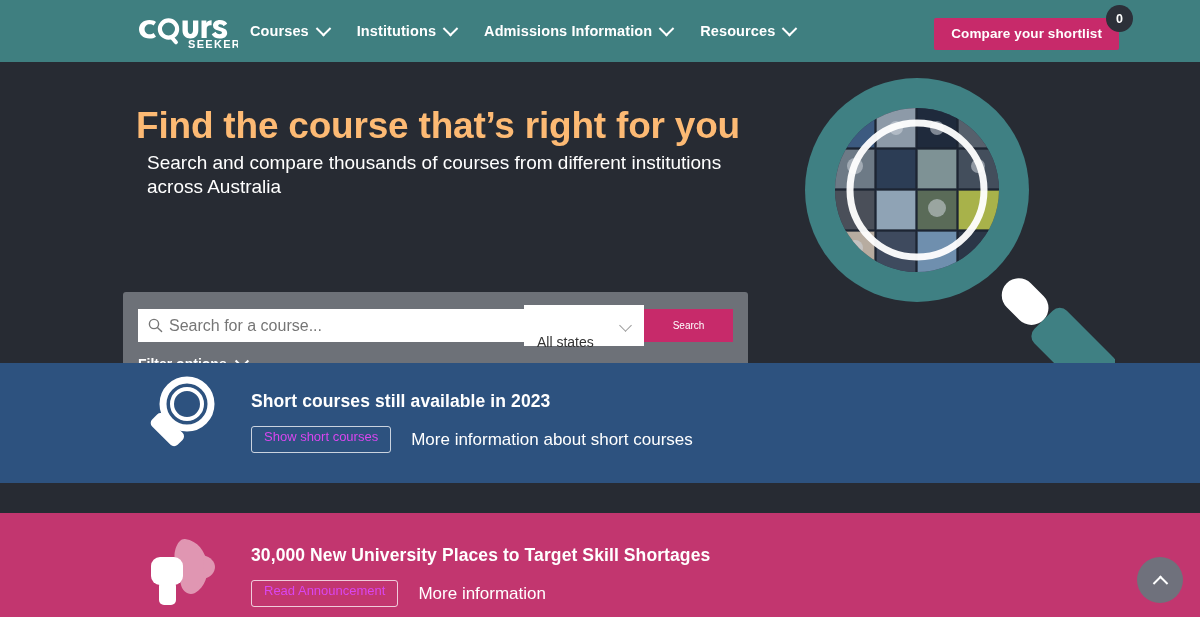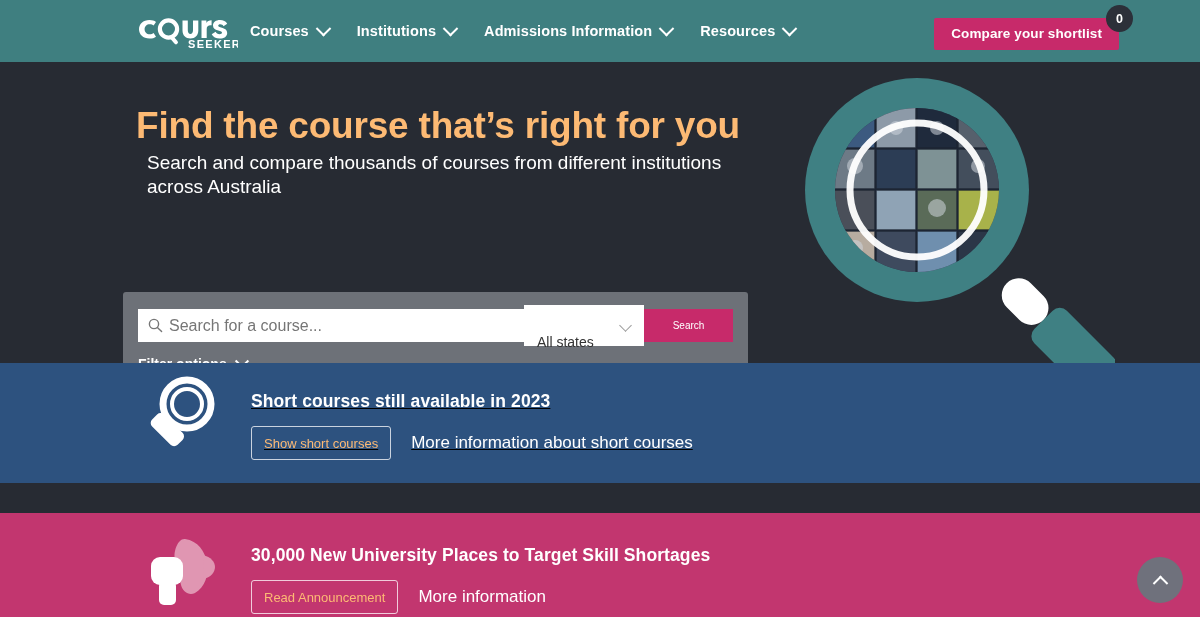--- a/index.html
+++ b/index.html
@@ -200,24 +200,24 @@
     letter-spacing: 0.1px; white-space: nowrap;
   }
   .banner-actions {
     display: flex; align-items: center; gap: 20px;
     margin-top: 14px;
   }
   .ghost-btn {
     background: transparent;
     border: 1px solid rgba(255,255,255,0.75);
     border-radius: 3px;
-    color: #fdba74;
+    color: #d946ef;
     font-family: "Liberation Sans", sans-serif;
     font-size: 13px;
-    padding: 9px 12px 8px 12px;
+    padding: 2px 12px 8px 12px;
     cursor: pointer; white-space: nowrap; text-align: center;
   }
   .banner-link {
     color: #ffffff; font-size: 17px;
     text-decoration: none; cursor: pointer;
     white-space: nowrap;
   }
 
   
   .scroll-top {
@@ -382,21 +382,21 @@
   <div style="position:absolute; left:143px; top:376px;">
     <svg width="72" height="80" viewBox="0 0 72 80" aria-hidden="true">
       <circle cx="44" cy="28" r="24" fill="none" stroke="#ffffff" stroke-width="7"></circle>
       <circle cx="44" cy="28" r="15" fill="none" stroke="#ffffff" stroke-width="4"></circle>
       <g transform="rotate(45 24 54)">
         <rect x="6" y="45" width="36" height="17" rx="5" fill="#ffffff"></rect>
       </g>
     </svg>
   </div>
 
-  <div class="banner-body" style="top:391px;text-decoration:underline;">
+  <div class="banner-body" style="top:391px;">
     <div class="banner-heading">Short courses still available in 2023</div>
     <div class="banner-actions">
       <button class="ghost-btn">Show short courses</button>
       <a class="banner-link" href="#">More information about short courses</a>
     </div>
   </div>
 
   <div class="gap-dark"></div>
 
   <div class="banner banner-pink"></div>

